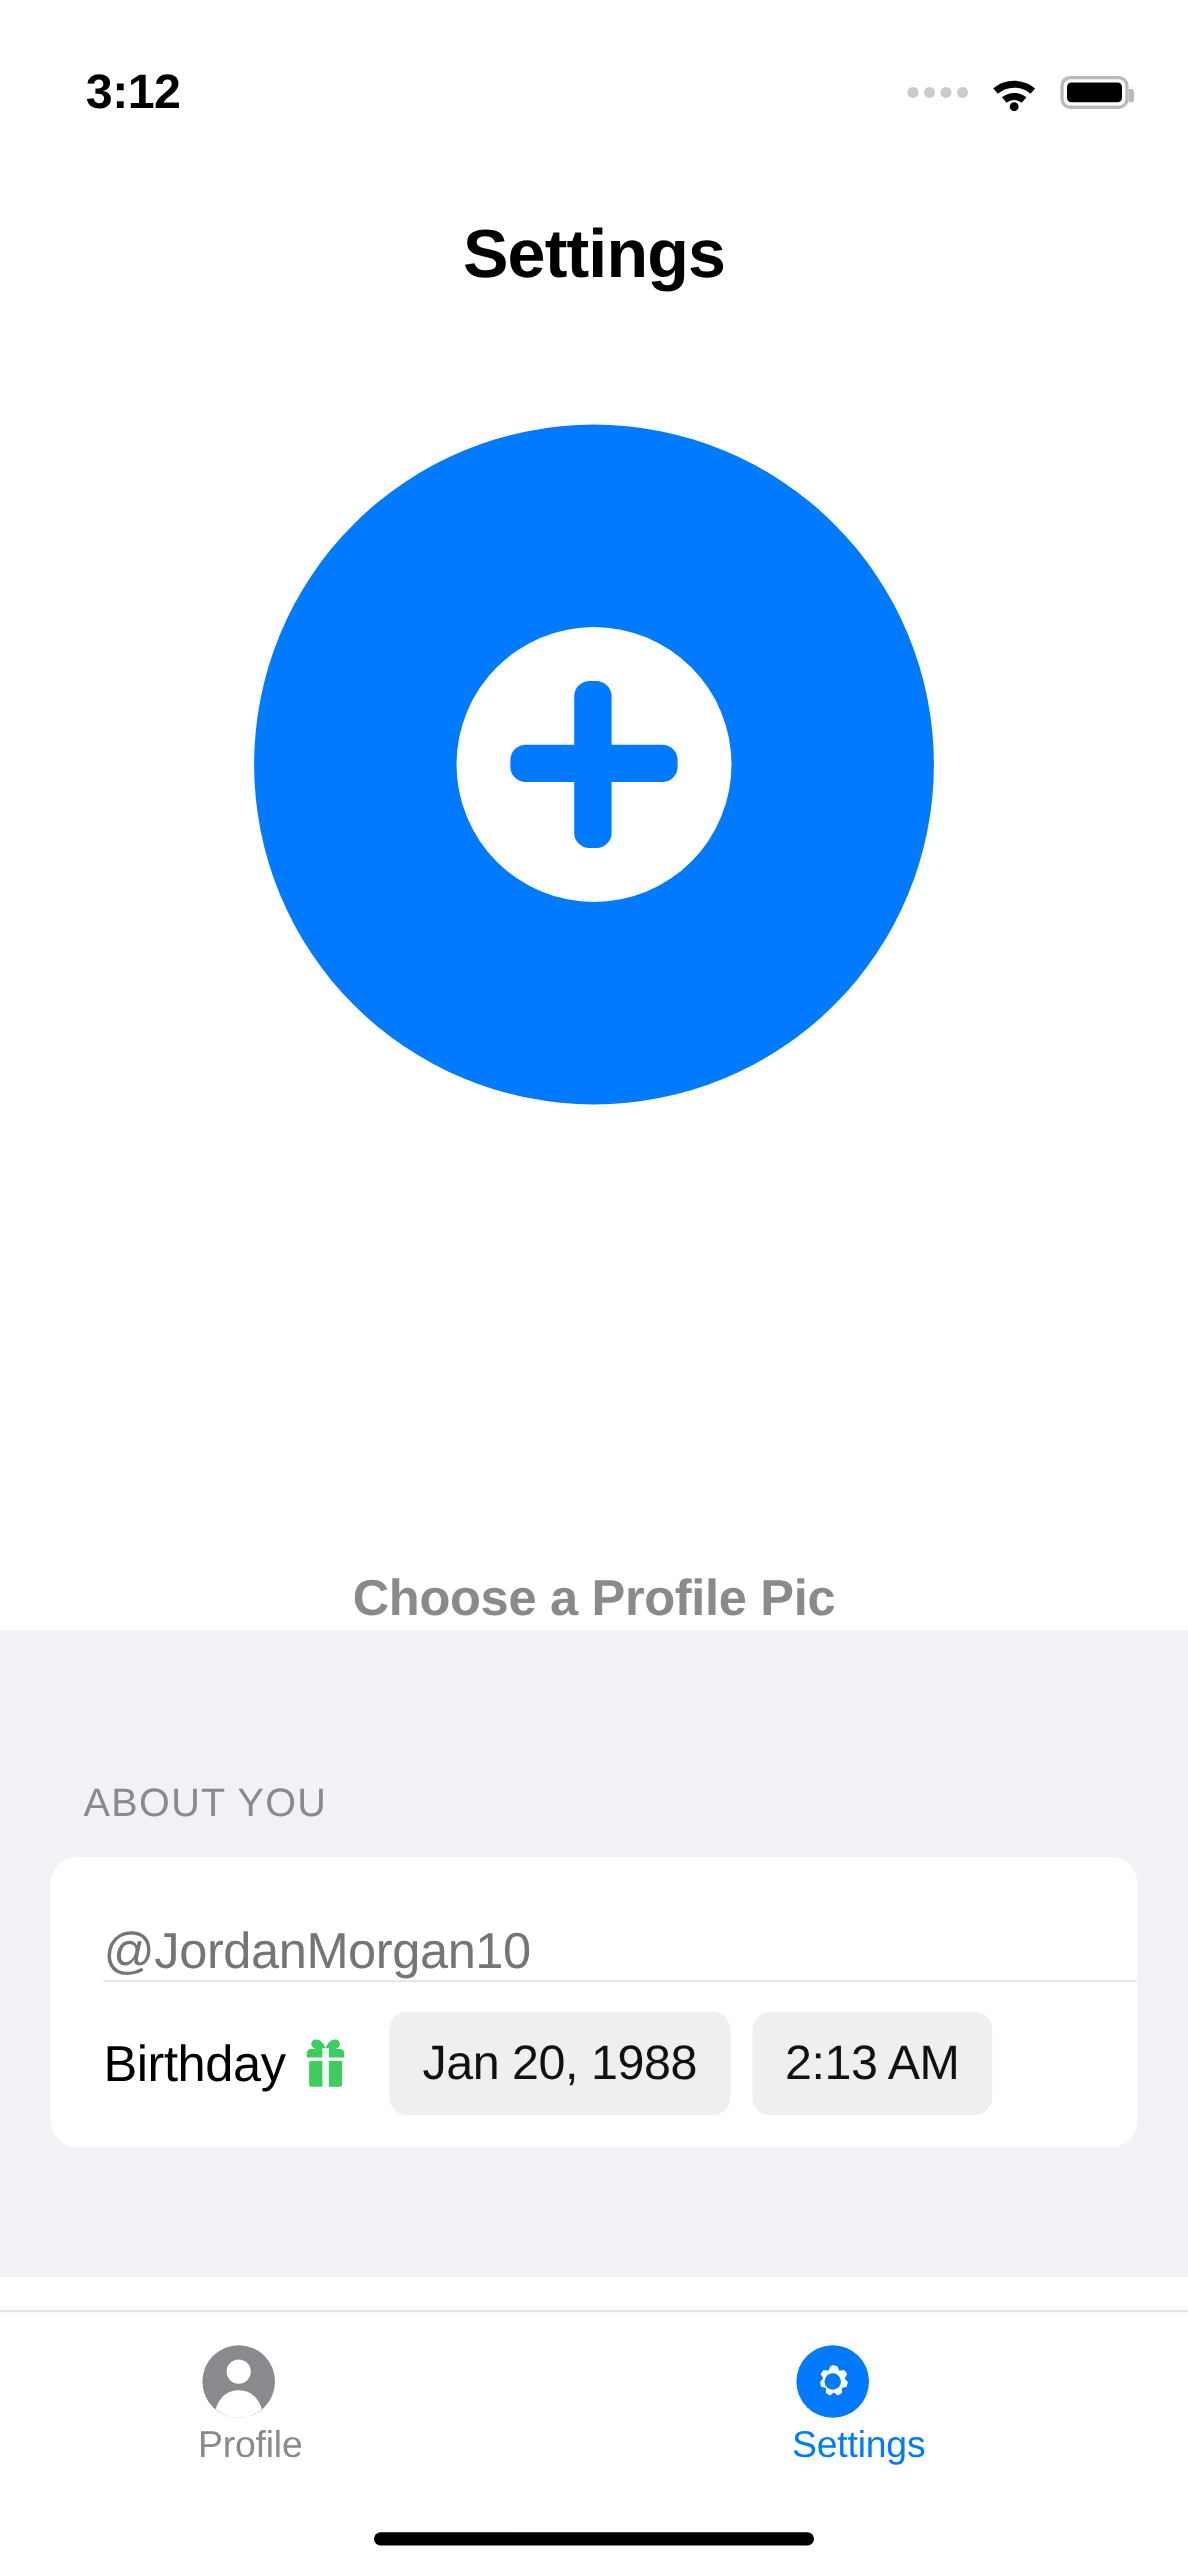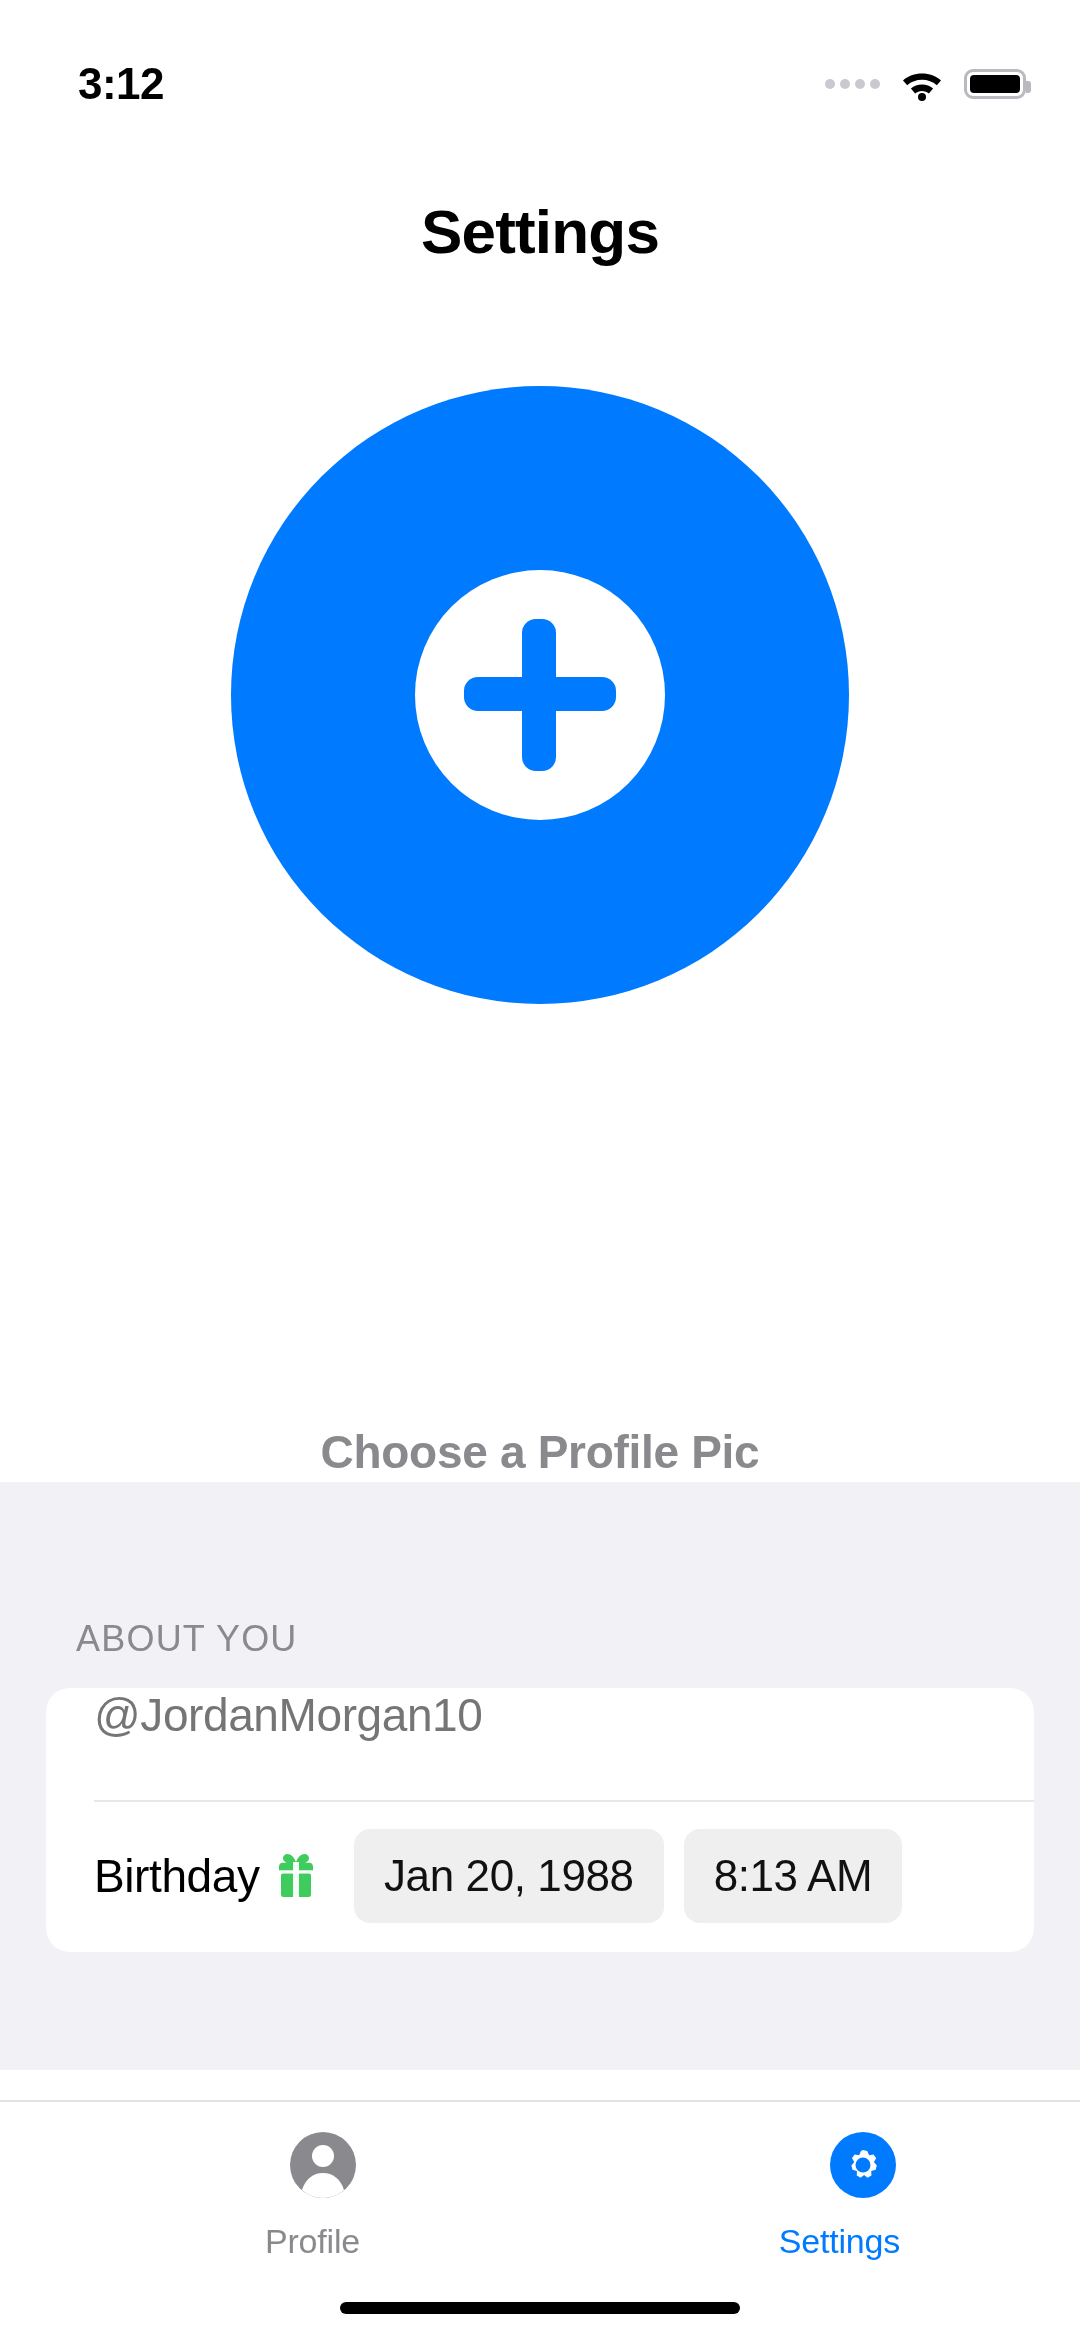--- a/index.html
+++ b/index.html
@@ -65,21 +65,21 @@
     background:#F1F1F6;
   }
   .section-header {
     position:absolute; top:1618px; left:76px;
     font-size:36px; color:#8a8a8e; letter-spacing:1.2px; font-weight:400;
   }
   .card {
     position:absolute; top:1688px; left:46px; width:988px;
     background:#ffffff; border-radius:24px; overflow:hidden;
   }
-  .row { position:relative; display:flex; align-items:flex-start; padding:0 48px; min-height:110px; }
+  .row { position:relative; display:flex; align-items:flex-end; padding:0 48px; min-height:110px; }
   .row + .row:before {
     content:""; position:absolute; left:48px; right:0; top:0; height:2px; background:#e6e6eb;
   }
   .row-username { height:112px; }
   .username-input {
     border:none; outline:none; background:transparent;
     font-family:"Liberation Sans", sans-serif;
     font-size:46px; color:#c4c4c8; letter-spacing:-0.4px; width:100%;
   }
   .row-birthday { min-height:152px; align-items:center; }
@@ -106,21 +106,21 @@
     border-radius:50%; background:#fff; box-shadow:0 2px 6px rgba(0,0,0,.25);
   }
 
   
   .tabbar {
     position:absolute; bottom:0; left:0; width:1080px; height:240px;
     background:#ffffff; border-top:2px solid #e3e3e6;
     display:flex; align-items:flex-start; justify-content:space-around;
     padding-top:26px;
   }
-  .tab { width:180px; display:flex; flex-direction:column; align-items:flex-end; gap:20px; }
+  .tab { width:180px; display:flex; flex-direction:column; align-items:flex-start; gap:2px; }
   .tab-icon { width:74px; height:74px; display:flex; align-items:center; justify-content:center; }
   .tab-label { font-size:34px; color:#8a8a8e; letter-spacing:-0.2px; }
   .tab.active .tab-label { color:#007AFF; }
 
   .home-indicator {
     position:absolute; bottom:26px; left:50%; transform:translateX(-50%);
     width:400px; height:12px; border-radius:6px; background:#000;
   }
 </style>
 </head>
@@ -175,21 +175,21 @@
 
     <div class="row row-birthday">
       <div class="row-label label-birthday">Birthday</div>
       <svg class="gift-icon" viewBox="0 0 56 56">
         <path d="M28 14c-2-5-5-8-8.5-8C16.8 6 15 7.8 15 10.2c0 2.1 1.5 3.8 4 4.6h-4.5C12.6 14.8 11 16.4 11 18.4v4.2h34v-4.2c0-2-1.6-3.6-3.5-3.6H37c2.5-.8 4-2.5 4-4.6C41 7.8 39.2 6 36.5 6 33 6 30 9 28 14z" fill="#3ECC5F"></path>
         <rect x="13" y="25" width="30" height="24" rx="2.5" fill="#3ECC5F"></rect>
         <rect x="25" y="14" width="6" height="36" fill="#ffffff" opacity="0.95"></rect>
         <rect x="11" y="22.6" width="34" height="3" fill="#ffffff" opacity="0.95"></rect>
       </svg>
       <div class="pill date">Jan 20, 1988</div>
-      <div class="pill time">8:13 AM</div>
+      <div class="pill time">2:13 AM</div>
     </div>
 
 
   </div>
 
   <div class="tabbar">
 
     <div class="tab">
       <div class="tab-icon">
         <svg width="74" height="74" viewBox="0 0 74 74">

